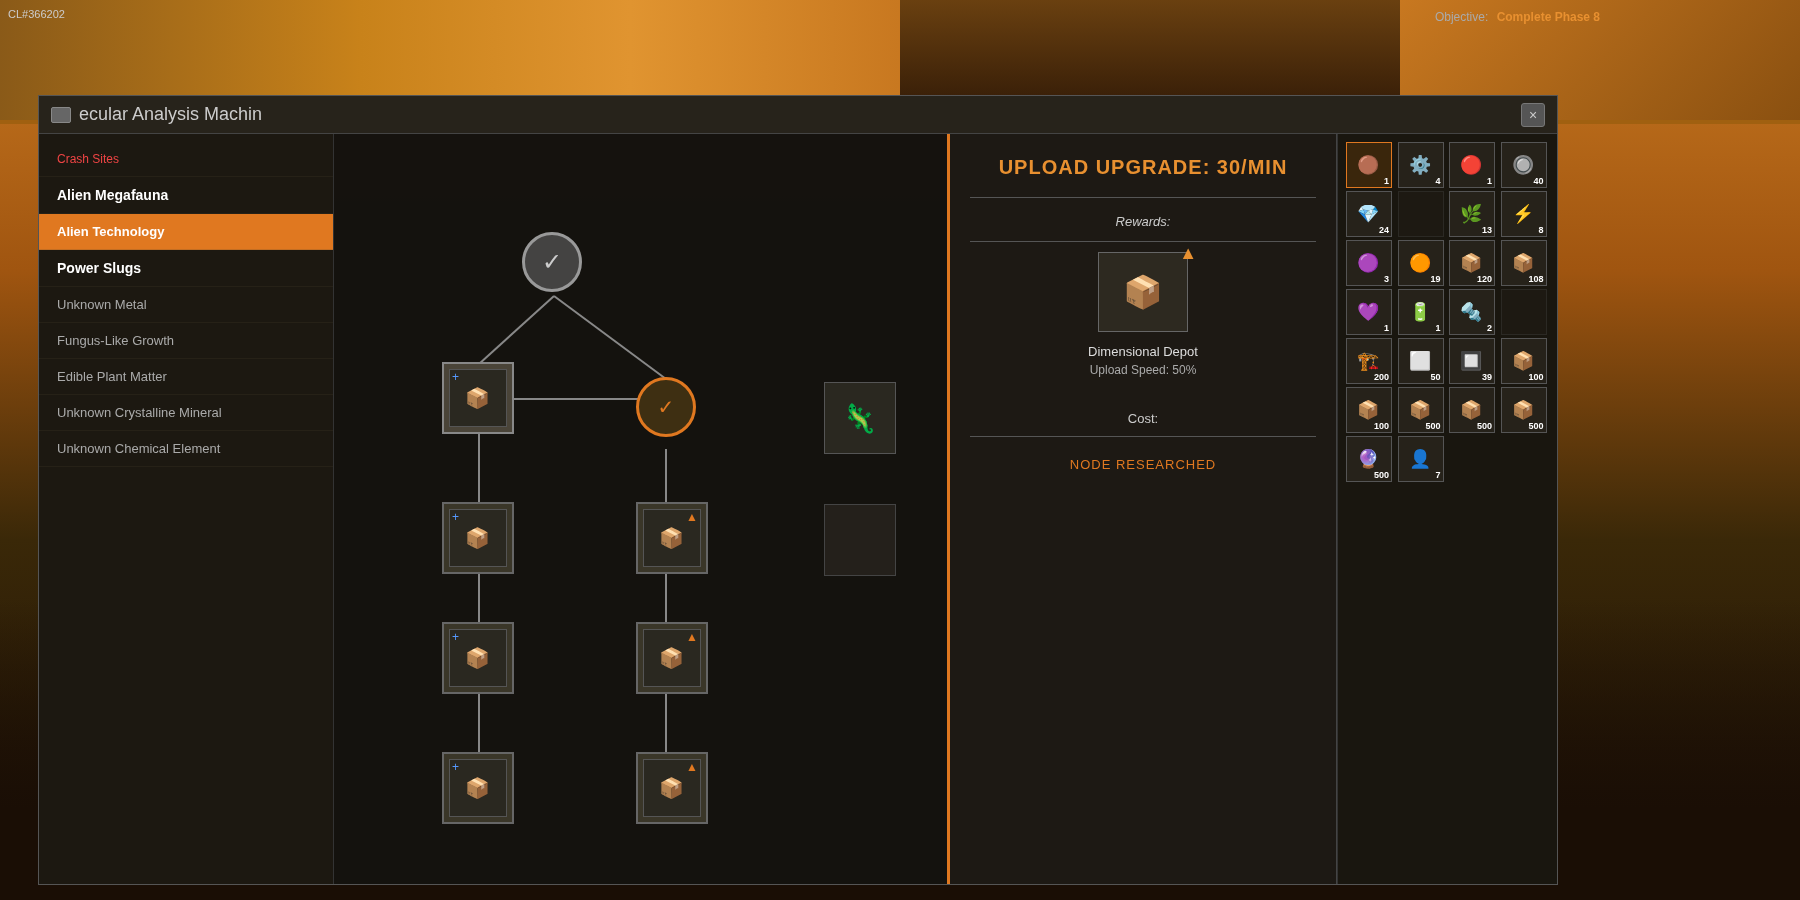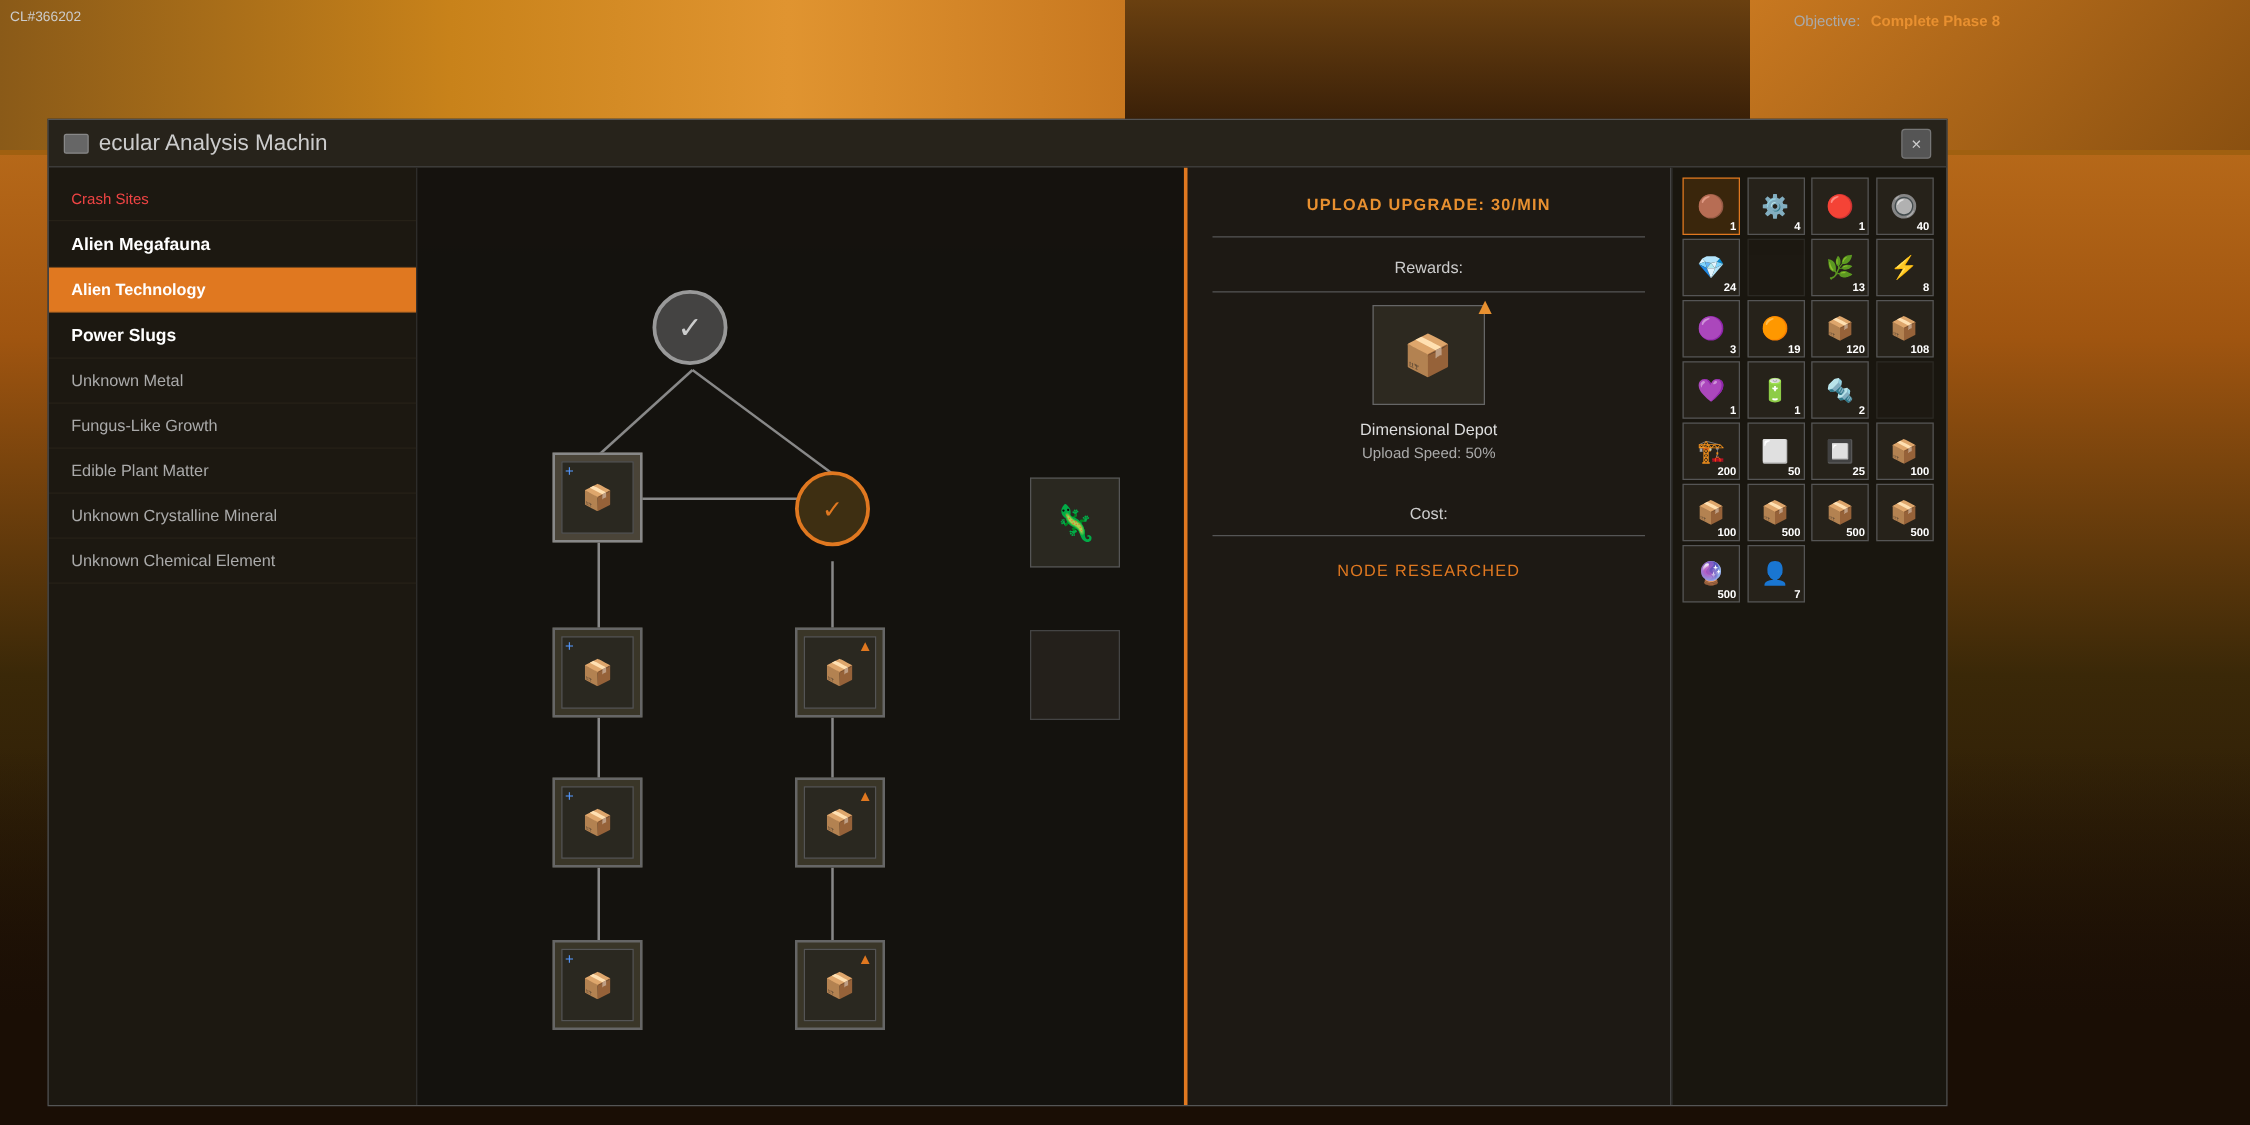--- a/index.html
+++ b/index.html
@@ -229,37 +229,38 @@
       border-left: 3px solid #e07820;
       border-right: 1px solid #444;
       padding: 0;
       display: flex;
       flex-direction: column;
     }
 
     .info-panel-title {
       text-align: center;
       color: #e89030;
-      font-size: 13px;
+      font-size: 20px;
       font-weight: bold;
       padding: 22px 20px 18px;
       letter-spacing: 1px;
     }
 
     .info-divider {
       height: 1px;
       background: #555;
       margin: 0 20px;
     }
 
     .info-rewards-label {
       text-align: center;
       color: #ccc;
       font-size: 13px;
       padding: 16px 0 12px;
+      font-style: italic;
     }
 
     .reward-item {
       display: flex;
       flex-direction: column;
       align-items: center;
       padding: 10px 20px 20px;
     }
 
     .reward-icon-box {
@@ -622,21 +623,21 @@
         <div class="inv-slot">
           <span class="inv-slot-icon">🏗️</span>
           <span class="inv-slot-count">200</span>
         </div>
         <div class="inv-slot">
           <span class="inv-slot-icon">⬜</span>
           <span class="inv-slot-count">50</span>
         </div>
         <div class="inv-slot">
           <span class="inv-slot-icon">🔲</span>
-          <span class="inv-slot-count">25</span>
+          <span class="inv-slot-count">39</span>
         </div>
         <div class="inv-slot">
           <span class="inv-slot-icon">📦</span>
           <span class="inv-slot-count">100</span>
         </div>
 
         <div class="inv-slot">
           <span class="inv-slot-icon">📦</span>
           <span class="inv-slot-count">100</span>
         </div>

